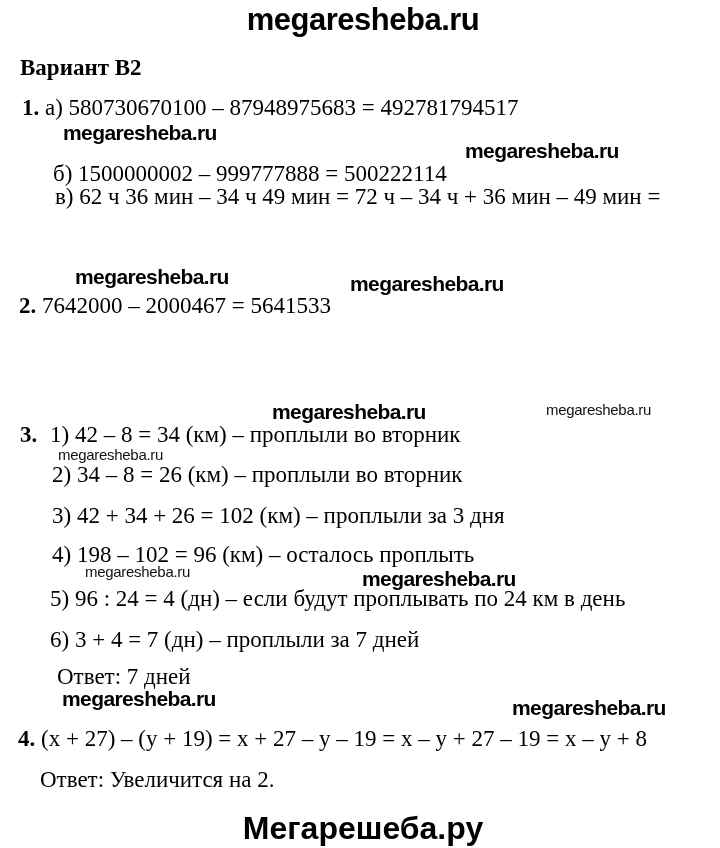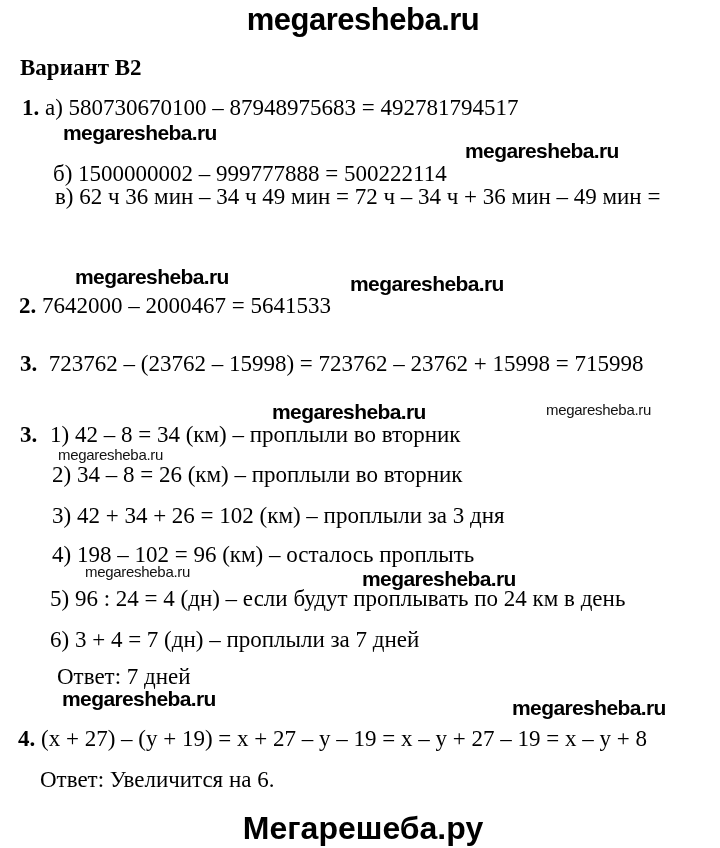--- a/index.html
+++ b/index.html
@@ -70,21 +70,20 @@
   <div class="serif" style="left:53px; top:141px;margin-top:20px;">б) 1500000002 – 999777888 = 500222114</div>
   <div class="wm" style="left:465px; top:139px;">megaresheba.ru</div>
 
   <div class="serif" style="left:55px; top:184px;">в) 62 ч 36 мин – 34 ч 49 мин = 72 ч – 34 ч + 36 мин – 49 мин =</div>
 
   <div class="wm" style="left:75px; top:265px;">megaresheba.ru</div>
   <div class="wm" style="left:350px; top:272px;">megaresheba.ru</div>
 
   <div class="serif" style="left:19px; top:293px;"><span class="b lbl">2.</span>&nbsp;<span>7642000 – 2000467 = 5641533</span></div>
 
-  <div class="serif" style="left:20px; top:351px;"><span class="b lbl">3.</span>&nbsp;&nbsp;<span>723762 – (23762 – 15998) = 723762 – 23762 + 15998 = 715998</span></div>
 
   <div class="wm" style="left:272px; top:400px;">megaresheba.ru</div>
   <div class="wm-sm" style="left:546px; top:401px;">megaresheba.ru</div>
 
   <div class="serif b" style="left:20px; top:422px;">3.</div>
   <div class="serif" style="left:50px; top:422px;">1) 42 – 8 = 34 (км) – проплыли во вторник</div>
 
   <div class="wm-sm" style="left:58px; top:446px;">megaresheba.ru</div>
 
   <div class="serif" style="left:52px; top:462px;">2) 34 – 8 = 26 (км) – проплыли во вторник</div>
@@ -97,17 +96,17 @@
   <div class="serif" style="left:50px; top:586px;">5) 96 : 24 = 4 (дн) – если будут проплывать по 24 км в день</div>
   <div class="serif" style="left:50px; top:627px;">6) 3 + 4 = 7 (дн) – проплыли за 7 дней</div>
 
   <div class="serif" style="left:57px; top:664px;">Ответ: 7 дней</div>
 
   <div class="wm" style="left:62px; top:687px;">megaresheba.ru</div>
   <div class="wm" style="left:512px; top:696px;">megaresheba.ru</div>
 
   <div class="serif" style="left:18px; top:726px;"><span class="b lbl">4.</span>&nbsp;<span>(х + 27) – (у + 19) = х + 27 – у – 19 = х – у + 27 – 19 = х – у + 8</span></div>
 
-  <div class="serif" style="left:40px; top:767px;">Ответ: Увеличится на 6.</div>
+  <div class="serif" style="left:40px; top:767px;">Ответ: Увеличится на 2.</div>
 
   <div class="banner footer">Мегарешеба.ру</div>
 
 </div>
 
 </body></html>

